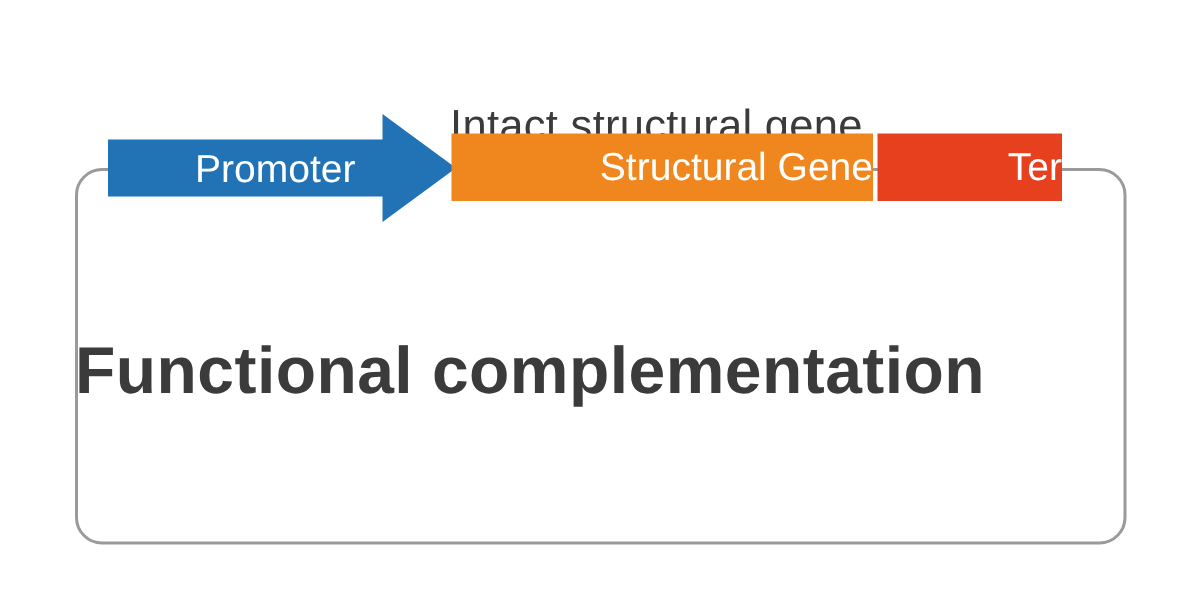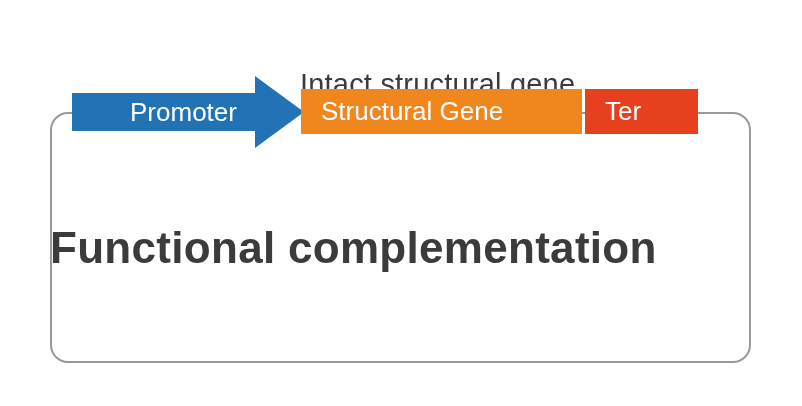--- a/index.html
+++ b/index.html
@@ -77,33 +77,33 @@
     color: #ffffff;
     padding-left: 20px;
   }
 
   
   .gene-box {
     position: absolute;
     top: 89px;
     height: 45px;
     line-height: 45px;
-    text-align: left;
+    text-align: right;
     font-size: 26px;
     color: #ffffff;
     box-sizing: border-box;
     padding-left: 20px;
   }
   .structural-gene-box {
     left: 301px;
     width: 281px;
   }
   .terminator-box {
     left: 585px;
-    width: 113px;
+    width: 123px;
   }
 </style>
 </head>
 <body>
 
 <div class="stage">
 
   <div class="diagram-title" style="color: rgb(59, 59, 59);">Intact structural gene</div>
 
   <div class="panel" style="border-color: rgb(154, 154, 154);"></div>

